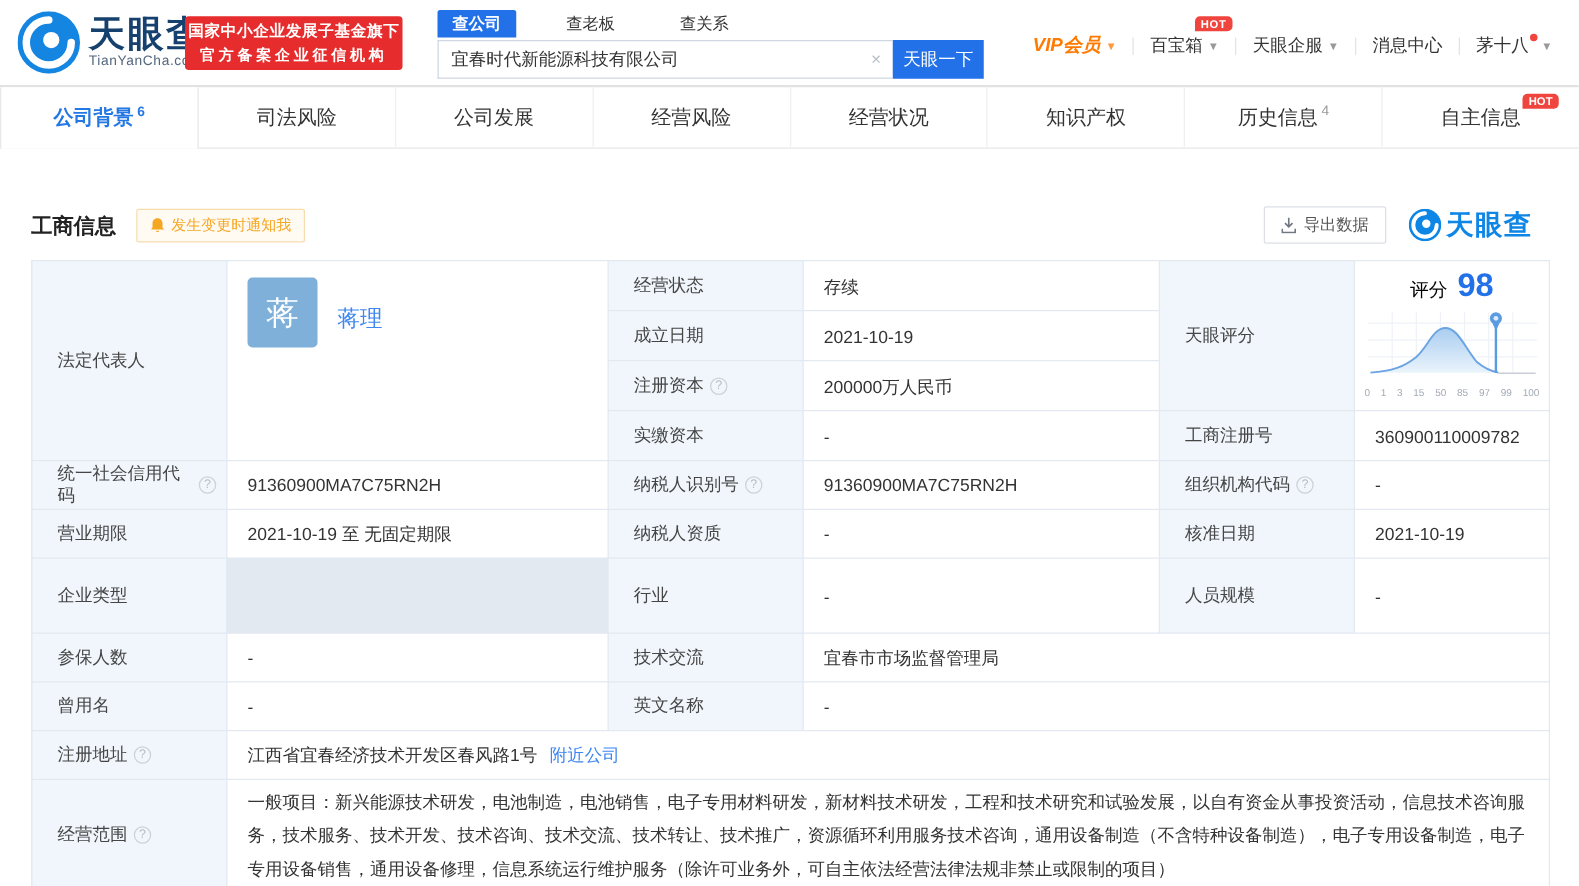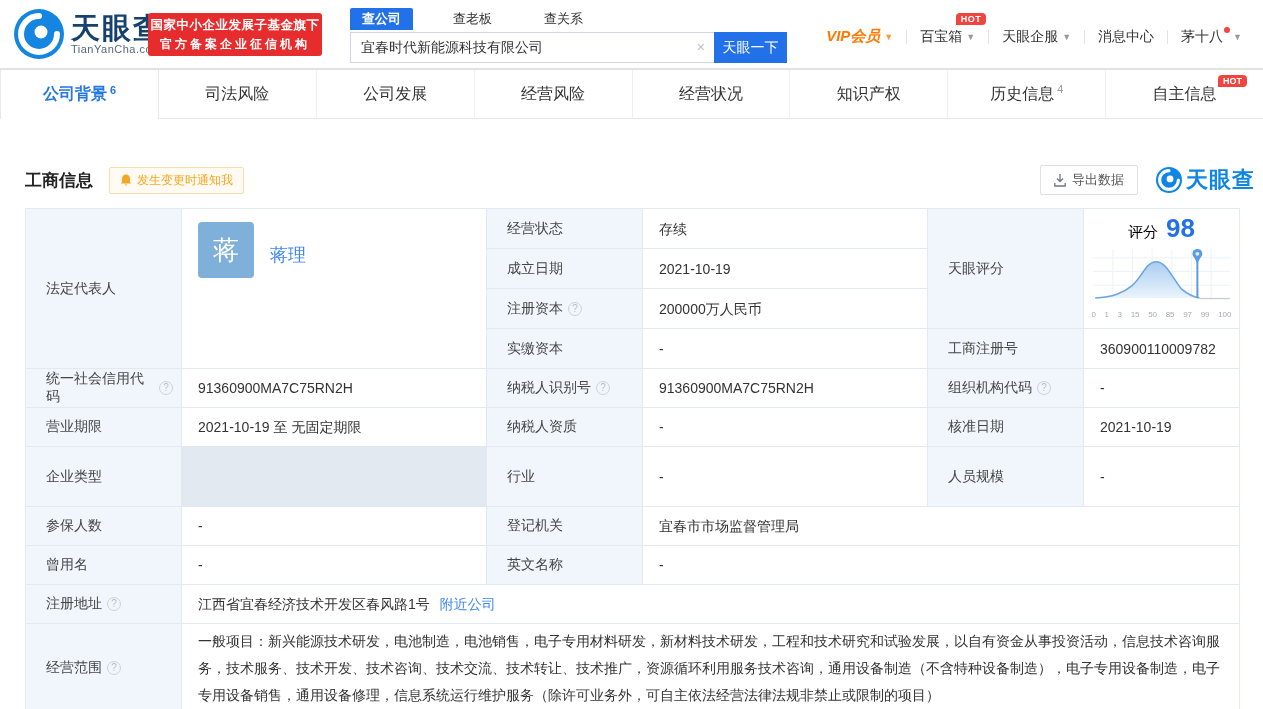--- a/index.html
+++ b/index.html
@@ -47,21 +47,21 @@
     cursor:pointer; position:relative; border-right:1px solid #f0f0f0; }
   .mtab:last-child { border-right:none; }
   .mtab.active { color:#2577e3; font-weight:bold; border-left:1px solid #e8e8e8; border-right:1px solid #e8e8e8;
     margin-bottom:-1px; background:#fff; }
   .sup { font-size:11px; margin-left:3px; position:relative; top:-5px; color:#2577e3; }
   .sup.gray { color:#999; font-weight:normal; }
   .tab-hot { position:absolute; top:5px; right:16px; background:#f0453e; color:#fff; font-size:9px;
     font-weight:bold; padding:1px 5px; border-radius:4px 4px 4px 0; }
 
   
-  .section-row { display:flex; align-items:center; margin:46px 8px 0 25px; height:30px; }
+  .section-row { display:flex; align-items:center; margin:46px 37px 0 25px; height:30px; }
   .section-title { font-size:17px; font-weight:bold; color:#222; }
   .notify-badge { display:flex; align-items:center; margin-left:16px; border:1px solid #f6ddae; background:#fffbf2;
     color:#f5a623; font-size:12px; padding:4px 10px; border-radius:2px; cursor:pointer; }
   .notify-badge svg { margin-right:5px; }
   .right-tools { margin-left:auto; display:flex; align-items:center; }
   .export-btn { display:flex; align-items:center; border:1px solid #dcdfe5; border-radius:2px; background:#fff;
     color:#555; font-size:13px; padding:5px 13px; cursor:pointer; font-family:inherit; }
   .export-btn svg { margin-right:6px; }
   .wm { display:flex; align-items:center; margin-left:18px; }
   .wm-icon { width:26px; height:26px; }
@@ -308,21 +308,21 @@
   <div class="val" style="grid-column:6;grid-row:6">2021-10-19</div>
 
   <div class="lbl" style="grid-column:1;grid-row:7">企业类型</div>
   <div class="lbl" style="grid-column:3;grid-row:7">行业</div>
   <div class="val" style="grid-column:4;grid-row:7">-</div>
   <div class="lbl" style="grid-column:5;grid-row:7">人员规模</div>
   <div class="val" style="grid-column:6;grid-row:7">-</div>
 
   <div class="lbl" style="grid-column:1;grid-row:8">参保人数</div>
   <div class="val" style="grid-column:2;grid-row:8">-</div>
-  <div class="lbl" style="grid-column:3;grid-row:8">登记机关</div>
+  <div class="lbl" style="grid-column:3;grid-row:8">技术交流</div>
   <div class="val" style="grid-column:4/7;grid-row:8">宜春市市场监督管理局</div>
 
   <div class="lbl" style="grid-column:1;grid-row:9">曾用名</div>
   <div class="val" style="grid-column:2;grid-row:9">-</div>
   <div class="lbl" style="grid-column:3;grid-row:9">英文名称</div>
   <div class="val" style="grid-column:4/7;grid-row:9">-</div>
 
   <div class="lbl" style="grid-column:1;grid-row:10">
     <span>注册地址</span>
     <span class="help">?</span>

